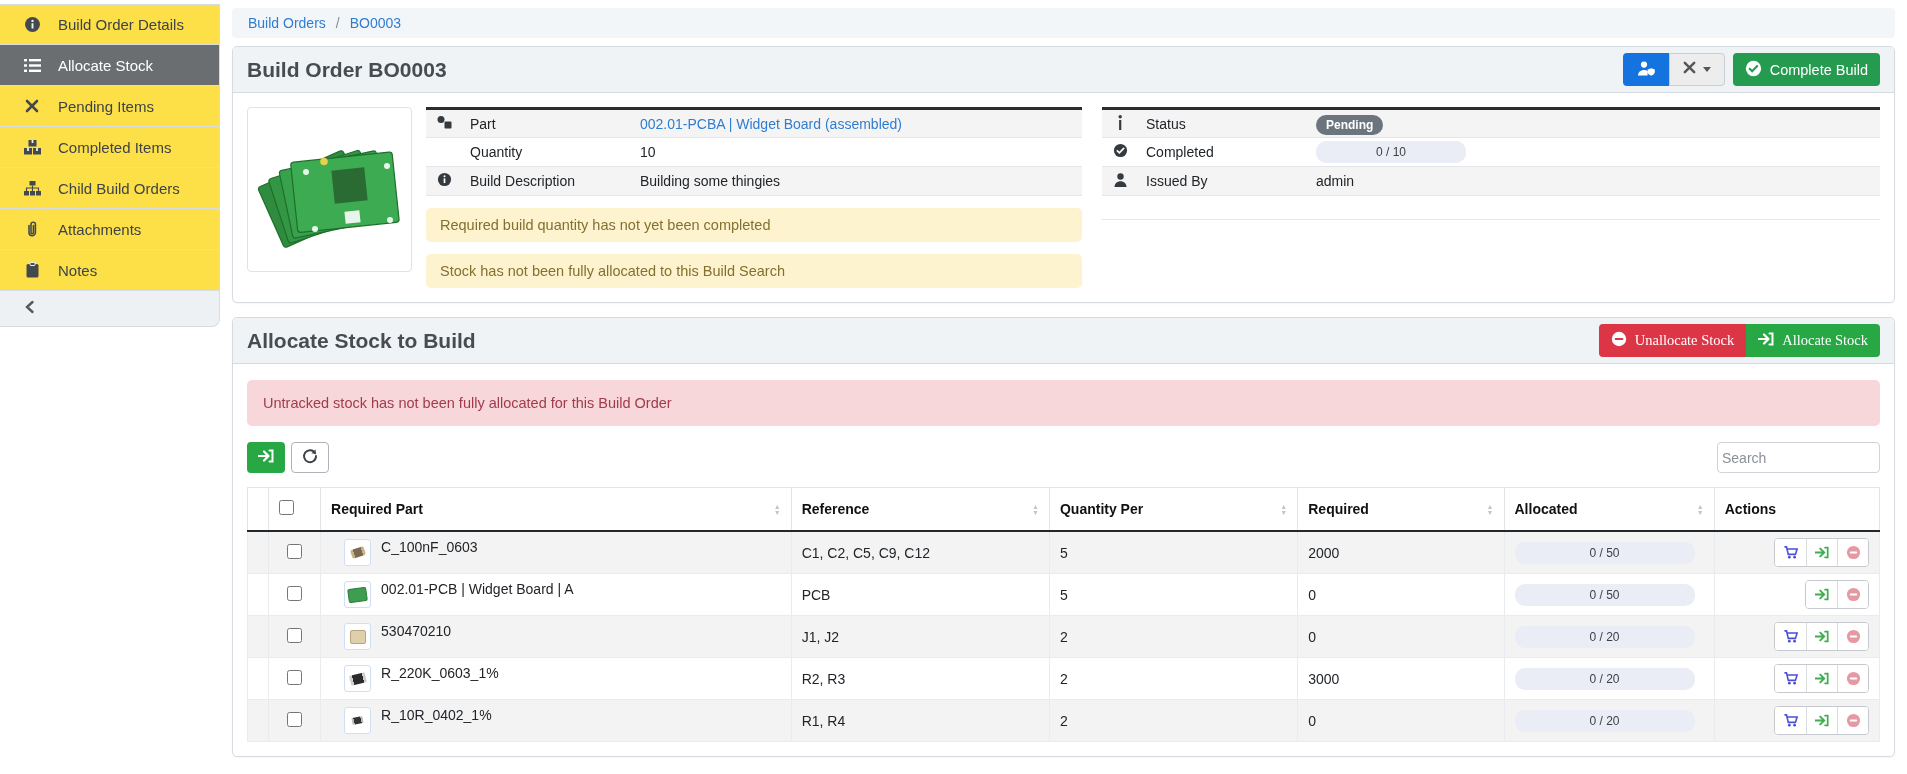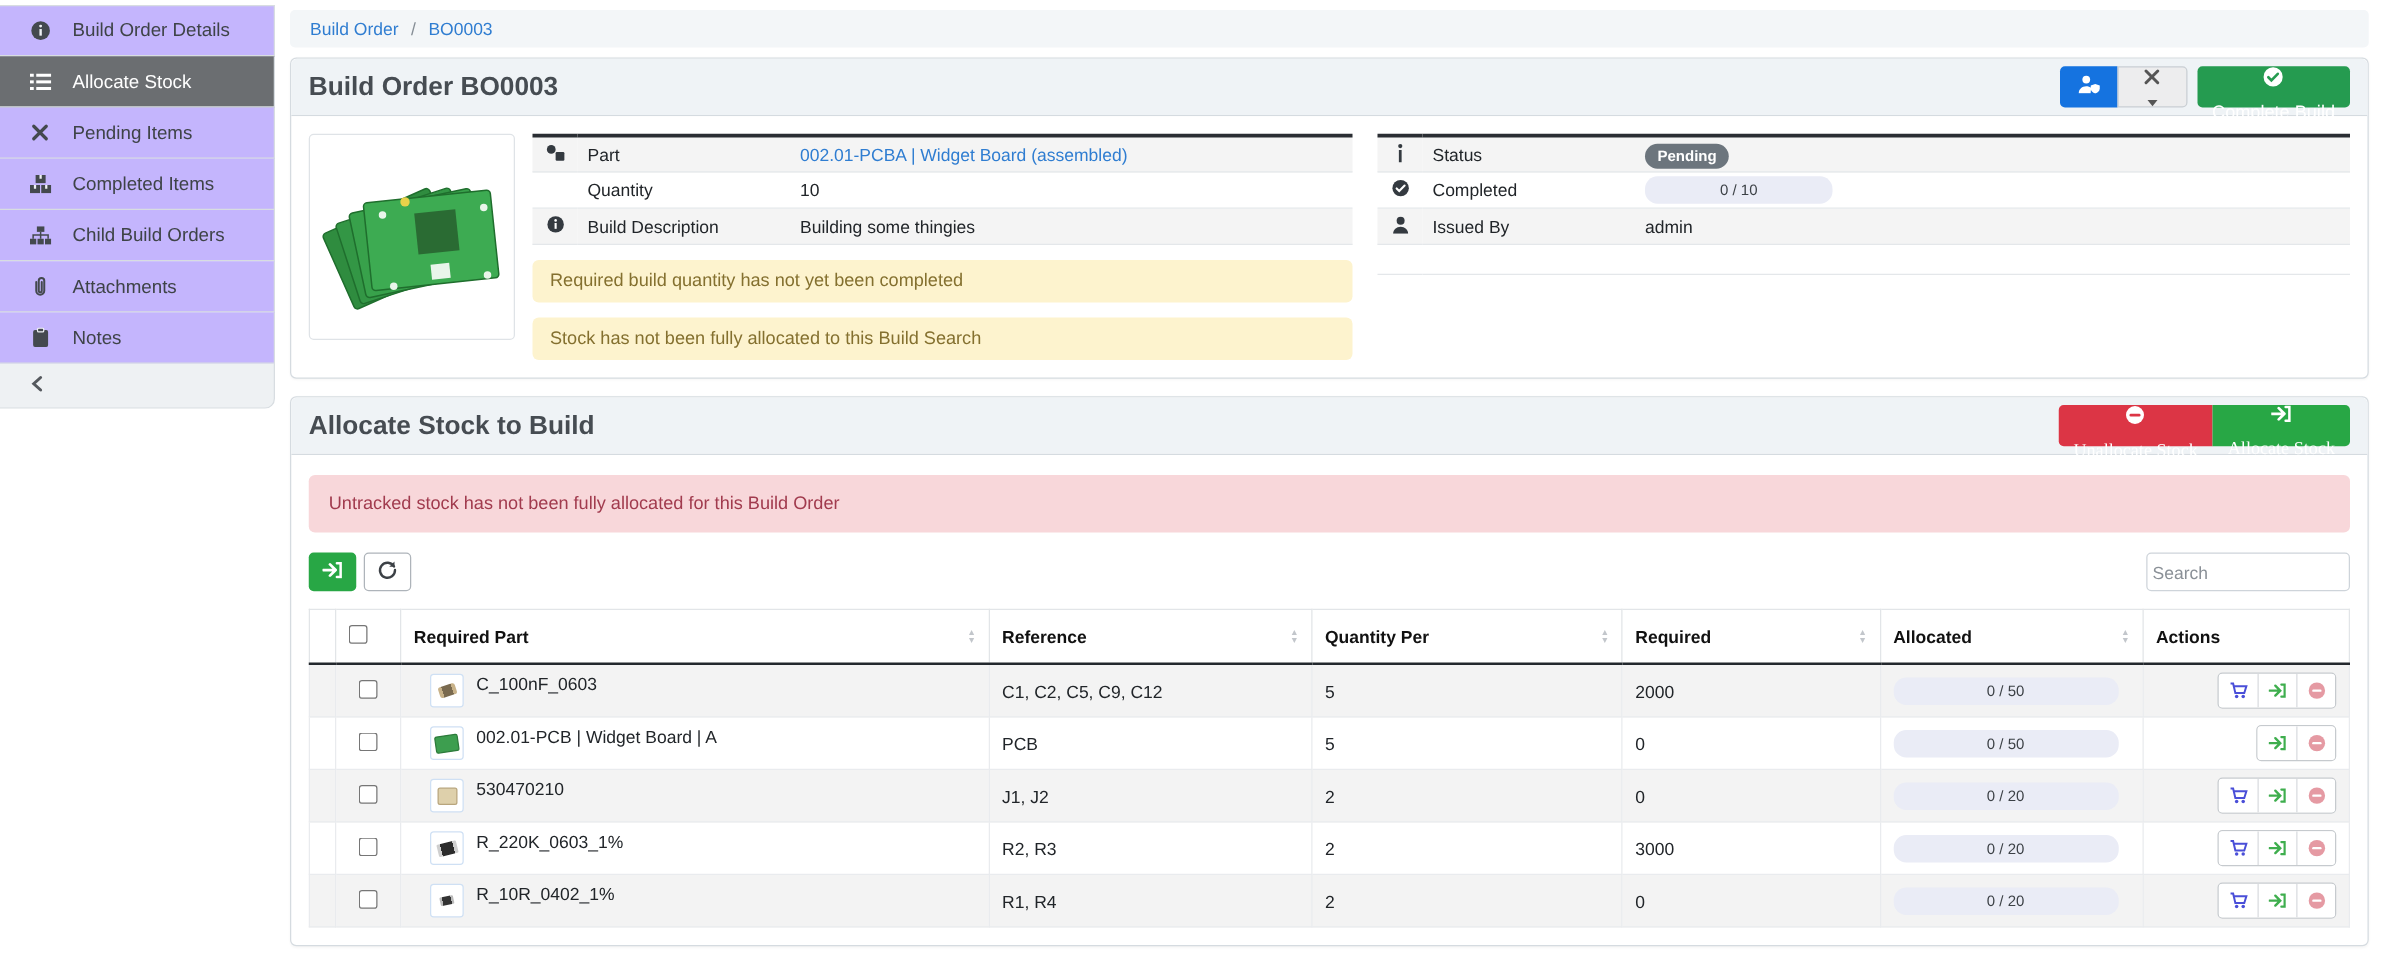--- a/index.html
+++ b/index.html
@@ -3,21 +3,21 @@
 <meta charset="utf-8">
 <style>
   * { box-sizing: border-box; margin: 0; padding: 0; }
   html,body { width: 1907px; height: 774px; background:#fff; font-family:"Liberation Sans",sans-serif; color:#212529; font-size:14px; }
 
   .app { display:flex; width:1907px; }
 
   
   .sidebar { width:220px; flex:0 0 220px; padding-top:4px; }
   .side-item { height:41px; display:flex; align-items:center; gap:16px; padding-left:22px;
-               background:#c4b5fd; border-bottom:1px solid #d8dde1; border-right:1px solid #d8dde1;
+               background:#fde047; border-bottom:1px solid #d8dde1; border-right:1px solid #d8dde1;
                color:#3e4347; font-size:15px; cursor:pointer; }
   .side-item:first-child { border-top:1px solid #d8dde1; }
   .side-item.active { background:#6b6e71; color:#fff; }
   .side-item .ico { width:20px; display:flex; justify-content:center; }
   .side-item svg { display:block; }
   .side-collapse { height:36px; display:flex; align-items:center; padding-left:24px;
                    background:#eef1f3; border-right:1px solid #d8dde1; border-bottom:1px solid #d8dde1;
                    border-radius:0 0 8px 0; cursor:pointer; }
 
   
@@ -28,21 +28,21 @@
   .breadcrumb a { color:#2f7dd1; text-decoration:none; cursor:pointer; }
   .breadcrumb .sep { color:#868e96; }
 
   .panel { border:1px solid #d5dbe0; border-radius:5px; background:#fff; box-shadow:0 1px 2px rgba(0,0,0,.04); margin-bottom:14px; }
   .panel-header { background:#eff3f6; border-bottom:1px solid #d5dbe0; border-radius:5px 5px 0 0;
                   min-height:46px; display:flex; align-items:center; padding:6px 14px; }
   .panel-title { font-size:21px; font-weight:600; color:#464c52; }
   .header-actions { margin-left:auto; display:flex; align-items:center; gap:8px; }
 
   .btn { border:none; border-radius:4px; height:33px; display:inline-flex; align-items:center; gap:8px;
-         padding:0 12px; font-size:14.5px; cursor:pointer; font-family:inherit;flex-direction:column; }
+         padding:0 12px; font-size:14.5px; cursor:pointer; font-family:inherit; }
   .btn-group2 { display:inline-flex;font-family:Liberation Serif, serif; }
   .btn-group2 .btn { border-radius:0; }
   .btn-group2 .btn:first-child { border-radius:4px 0 0 4px; }
   .btn-group2 .btn:last-child  { border-radius:0 4px 4px 0; }
   .btn-blue  { background:#1573e0; color:#fff; width:46px; justify-content:center; }
   .btn-tool  { background:#ededee; border:1px solid #c9ced3; color:#444; width:56px; justify-content:center; gap:6px; }
   .btn-green { background:#259b50; color:#fff; font-weight:500; }
   .btn-red   { background:#dc3545; color:#fff; font-weight:500; }
   .btn-green2{ background:#28a745; color:#fff; font-weight:500; }
   .caret { width:0; height:0; border-left:4px solid transparent; border-right:4px solid transparent; border-top:5px solid #555; }
@@ -215,21 +215,21 @@
         <svg width="11" height="14" viewBox="0 0 11 14">
             <path d="M8.5 2L3 7l5.5 5" fill="none" stroke="#55595e" stroke-width="2.4" stroke-linecap="round"></path>
           </svg>
       </span>
     </div>
   </aside>
 
   <main class="main">
 
     <nav class="breadcrumb">
-      <a>Build Order</a>
+      <a>Build Orders</a>
       <span class="sep">/</span>
       <a>BO0003</a>
     </nav>
 
     <section class="panel">
       <div class="panel-header">
         <span class="panel-title">Build Order BO0003</span>
         <div class="header-actions">
           <div class="btn-group2">
             <button class="btn btn-blue">

